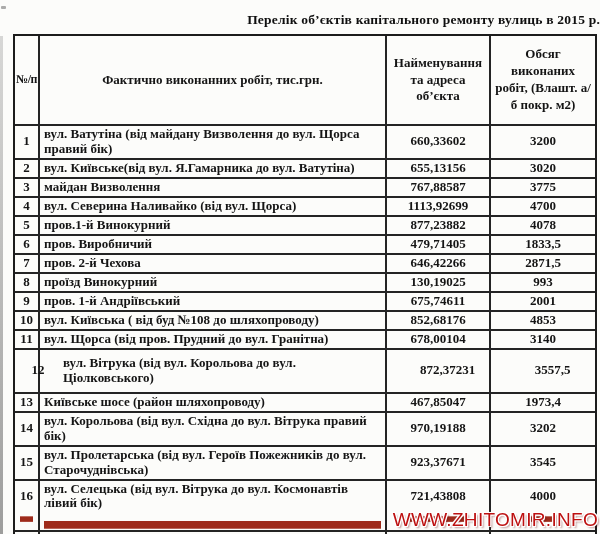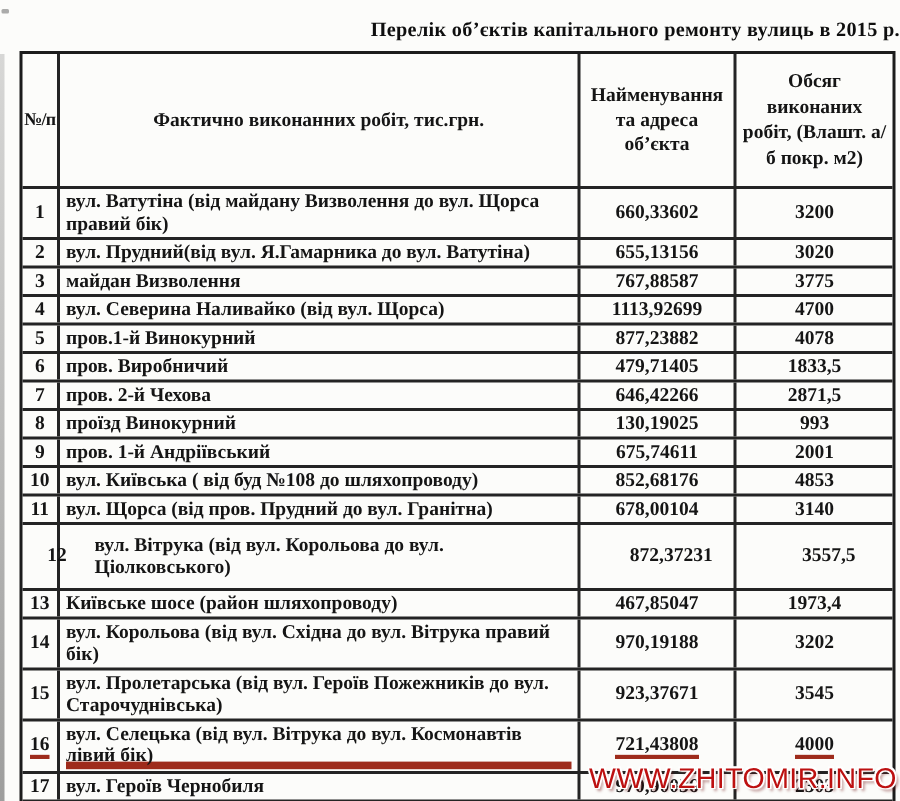--- a/index.html
+++ b/index.html
@@ -42,21 +42,21 @@
   .row.header .cell{justify-content:center;text-align:center;line-height:1.3;}
   .row.header .c-num{font-size:12px;letter-spacing:-.5px;}
   .rows .row{min-height:19px;}
   
   .rows .row:nth-child(12) .cell{padding-top:6px;padding-bottom:6px;padding-left:23px;}
   
   .rows .row:nth-child(18) .cell{padding-top:9px;}
   
   .row.hl .u{
     background-image:linear-gradient(to bottom, transparent 82%, var(--hl,#9e2b1b) 84%, var(--hl,#9e2b1b) 98%, rgba(158,43,27,.4) 100%);
-    padding-bottom:2px;
+    padding-bottom:18px;
   }
   .watermark{
     position:absolute;right:2px;bottom:3px;
     font-family:"Liberation Sans", sans-serif;
     font-weight:normal;font-size:19px;letter-spacing:.3px;
     color:var(--wm,#bd1111);
     text-shadow:
       -1px -1px 0 #fff, 1px -1px 0 #fff, -1px 1px 0 #fff, 1px 1px 0 #fff,
       0 0 2px #fff, 2px 2px 2px rgba(100,0,0,.45);
     white-space:nowrap;
@@ -103,21 +103,21 @@
         </div>
         <div class="cell c-vol">
           <span class="u">3200</span>
         </div>
       </div>
       <div class="row">
         <div class="cell c-num">
           <span class="u">2</span>
         </div>
         <div class="cell c-name">
-          <span class="u">вул. Прудний(від вул. Я.Гамарника до вул. Ватутіна)</span>
+          <span class="u">вул. Київське(від вул. Я.Гамарника до вул. Ватутіна)</span>
         </div>
         <div class="cell c-works">
           <span class="u">655,13156</span>
         </div>
         <div class="cell c-vol">
           <span class="u">3020</span>
         </div>
       </div>
       <div class="row">
         <div class="cell c-num">

